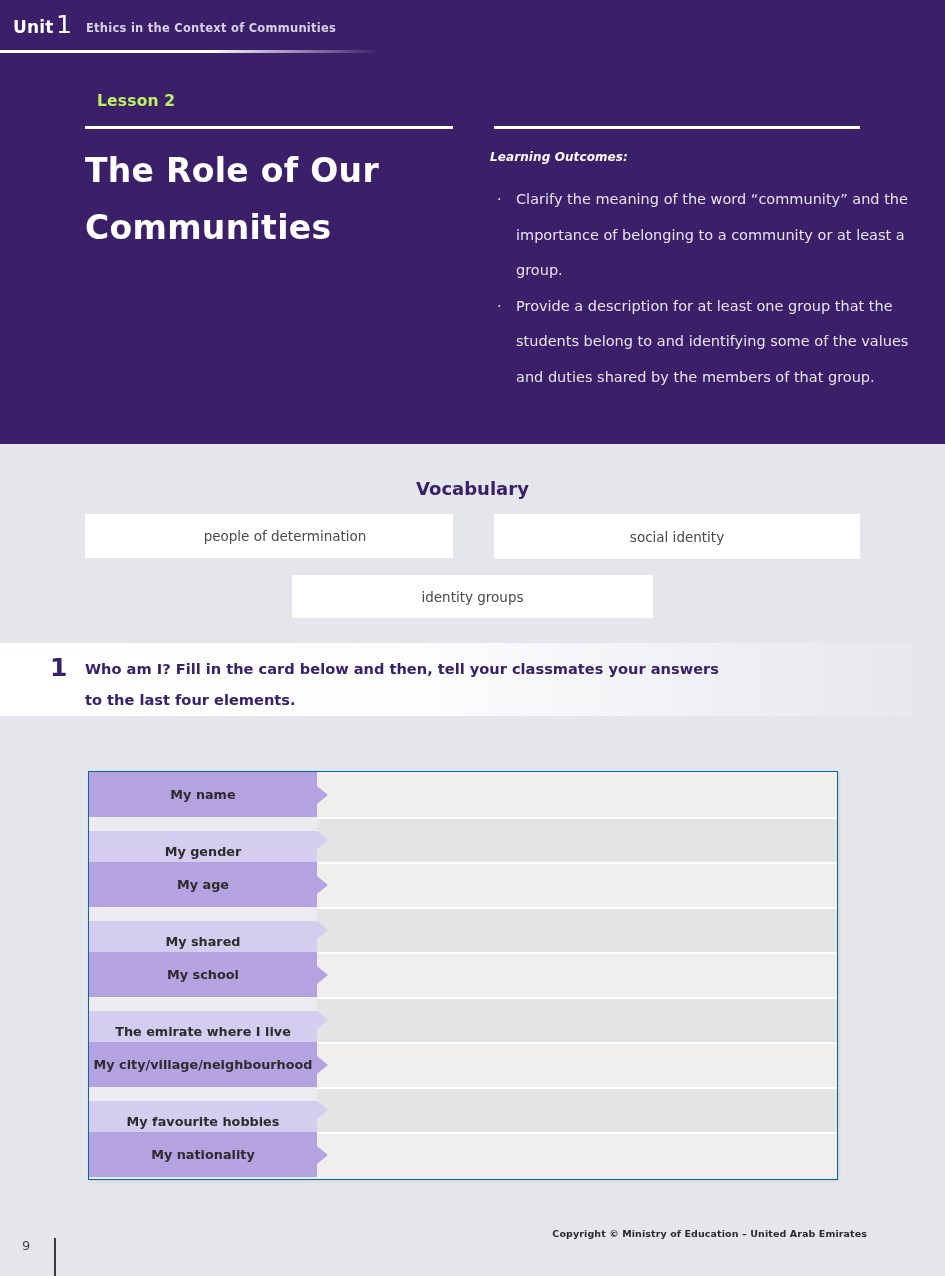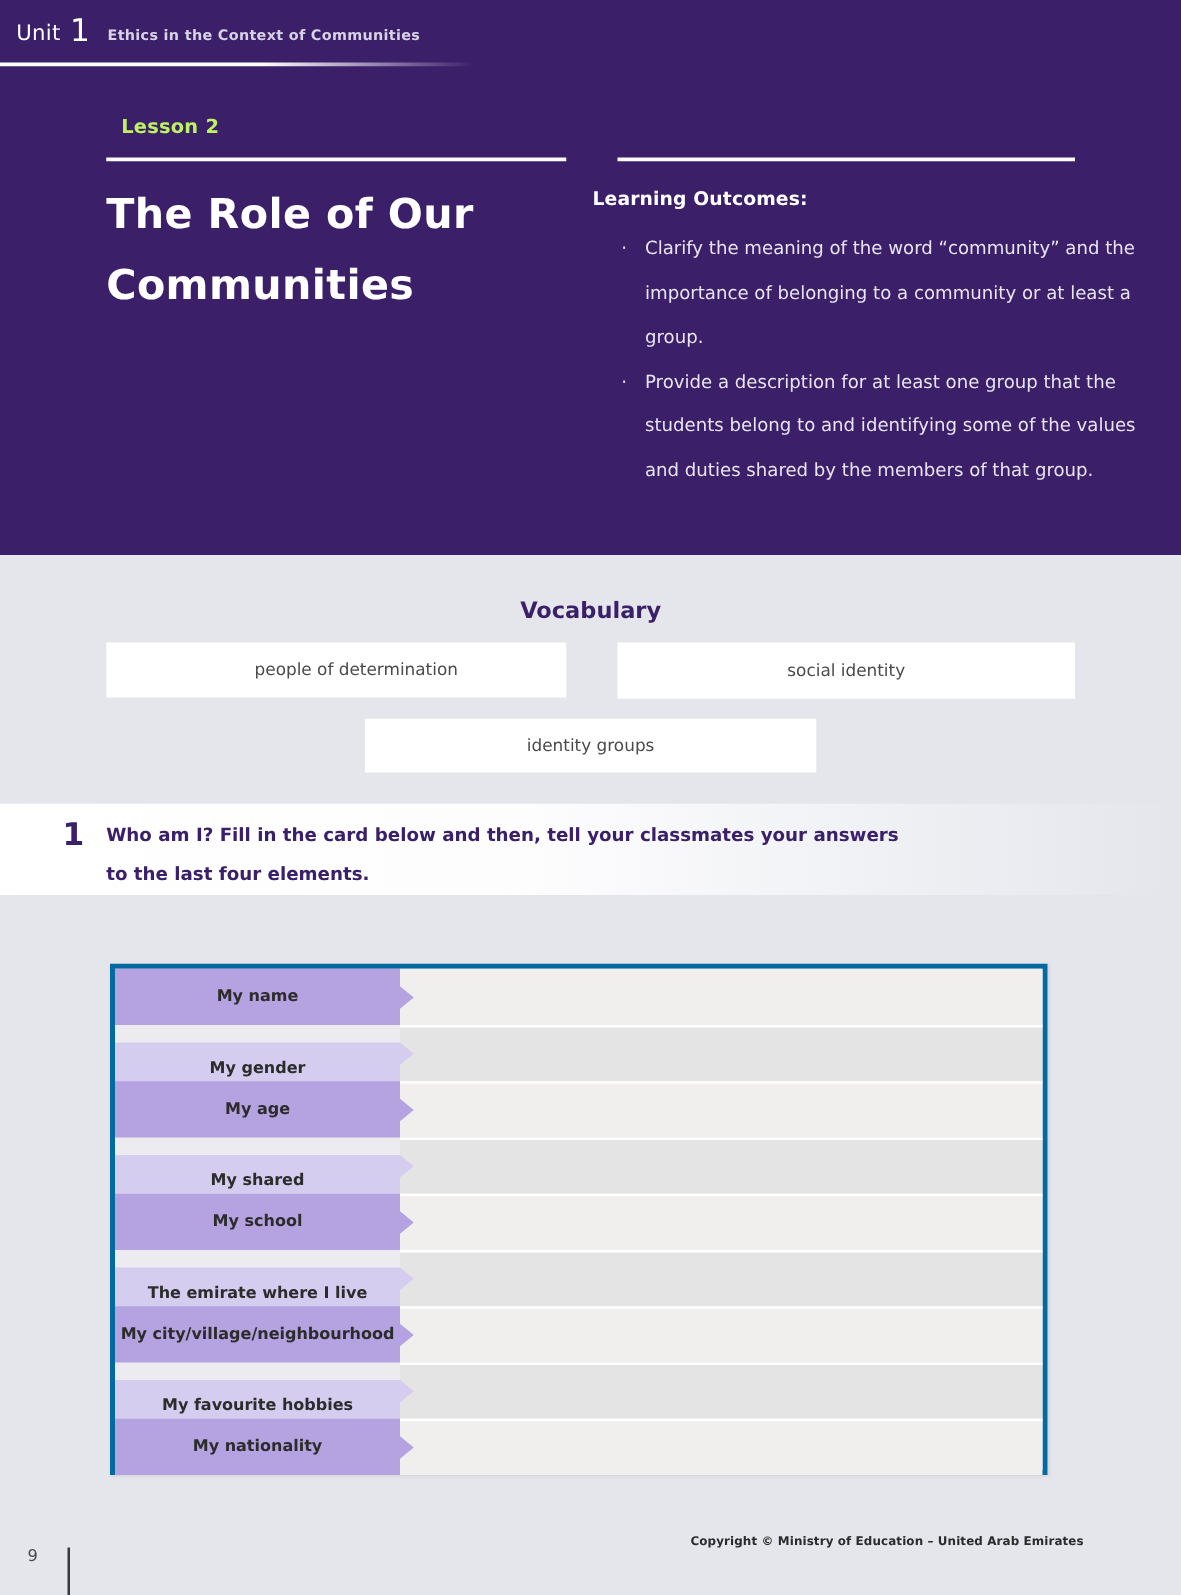--- a/index.html
+++ b/index.html
@@ -31,21 +31,21 @@
   .unitbar {
     position: absolute;
     left: 0; top: 0;
     width: 945px;
     height: 50px;
   }
   .unit-word {
     position: absolute;
     left: 13px; top: 17px;
     font-size: 17px;
-    font-weight: 400;
+    font-weight: 700;
     color: #ffffff;
     letter-spacing: 0.2px;
   }
   .unit-num {
     position: absolute;
     left: 56px; top: 10px;
     font-size: 25px;
     font-weight: 400;
     color: #ffffff;
   }
@@ -93,25 +93,26 @@
     width: 380px;
     font-size: 33px;
     font-weight: 700;
     line-height: 57px;
     color: #ffffff;
     letter-spacing: 0.3px;
   }
 
   .lo-head {
     position: absolute;
-    left: 474px; top: 150px;
-    font-size: 15px;
+    left: 490px; top: 150px;
+    font-size: 12px;
     font-weight: 700;
     color: #ffffff;
     letter-spacing: 0.1px;
+    font-style: italic;
   }
   .lo-list {
     position: absolute;
     left: 494px; top: 182px;
     width: 420px;
   }
   .lo-item {
     position: relative;
     padding-left: 22px;
     font-size: 14.5px;
@@ -174,21 +175,21 @@
     line-height: 31px;
     color: #3a2068;
   }
 
   
   .card {
     position: absolute;
     left: 88px; top: 771px;
     width: 750px;
     height: 409px;
-    border: 4px solid #0369a1;
+    border: 1px solid #0369a1;
     background: #ececf0;
     box-shadow: 1px 1px 3px rgba(0,0,0,0.10);
   }
   .card-row {
     position: relative;
     height: 45px;
     display: flex;
     align-items: stretch;
   }
   .row-label {

